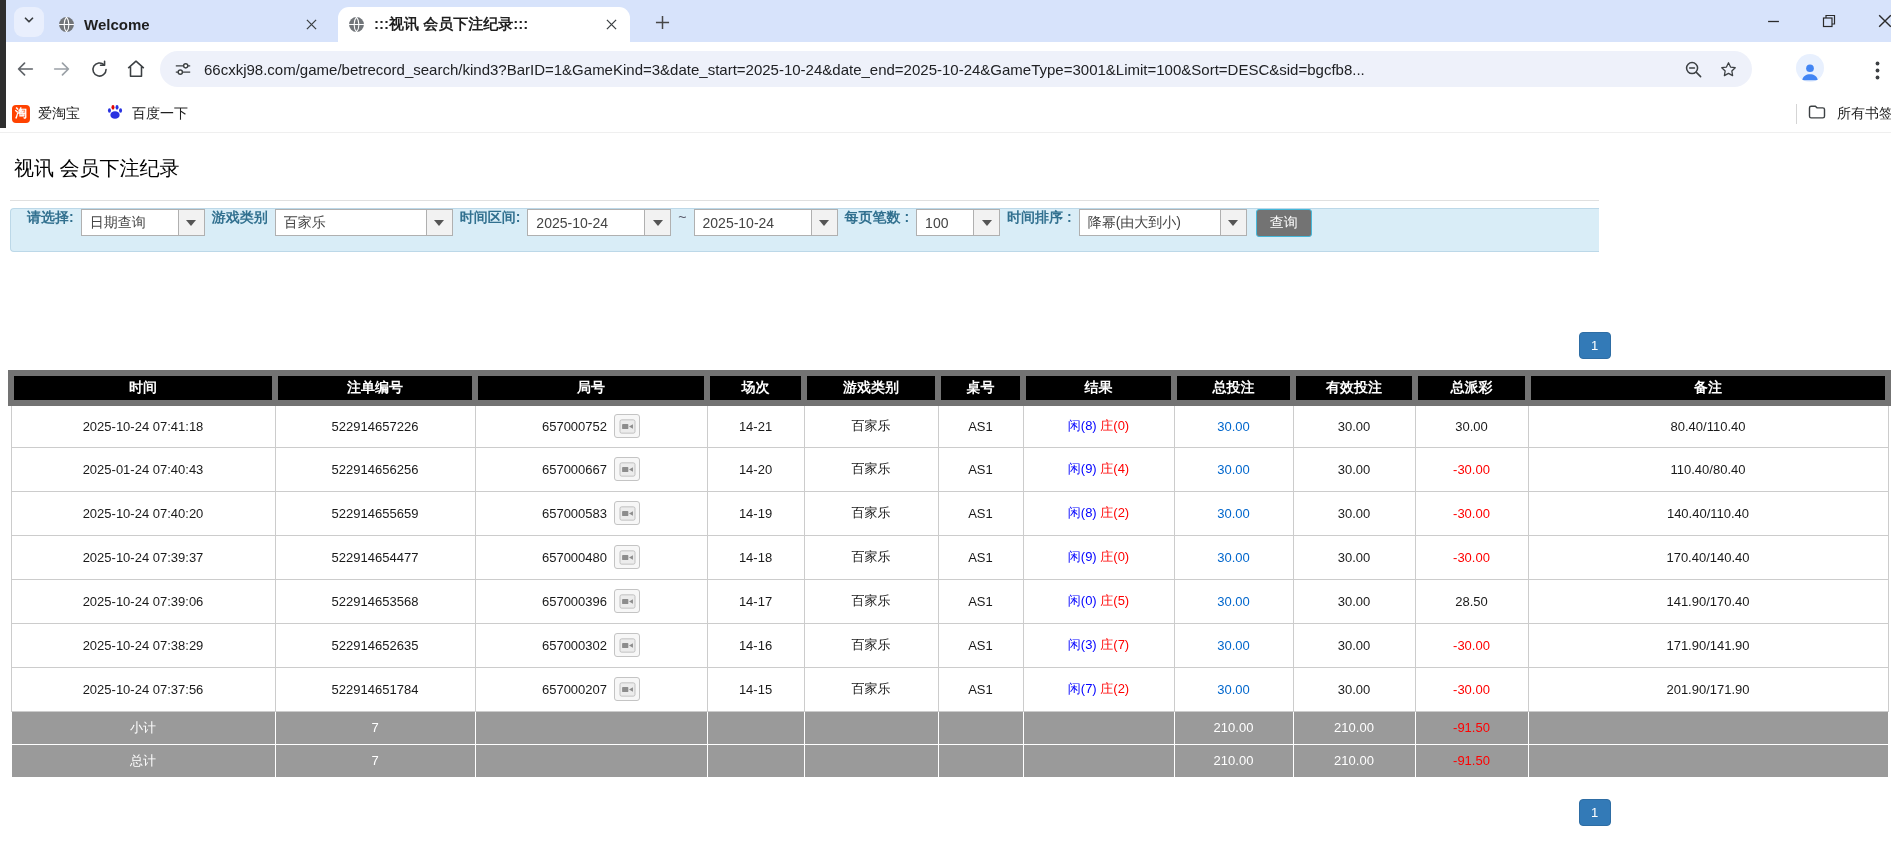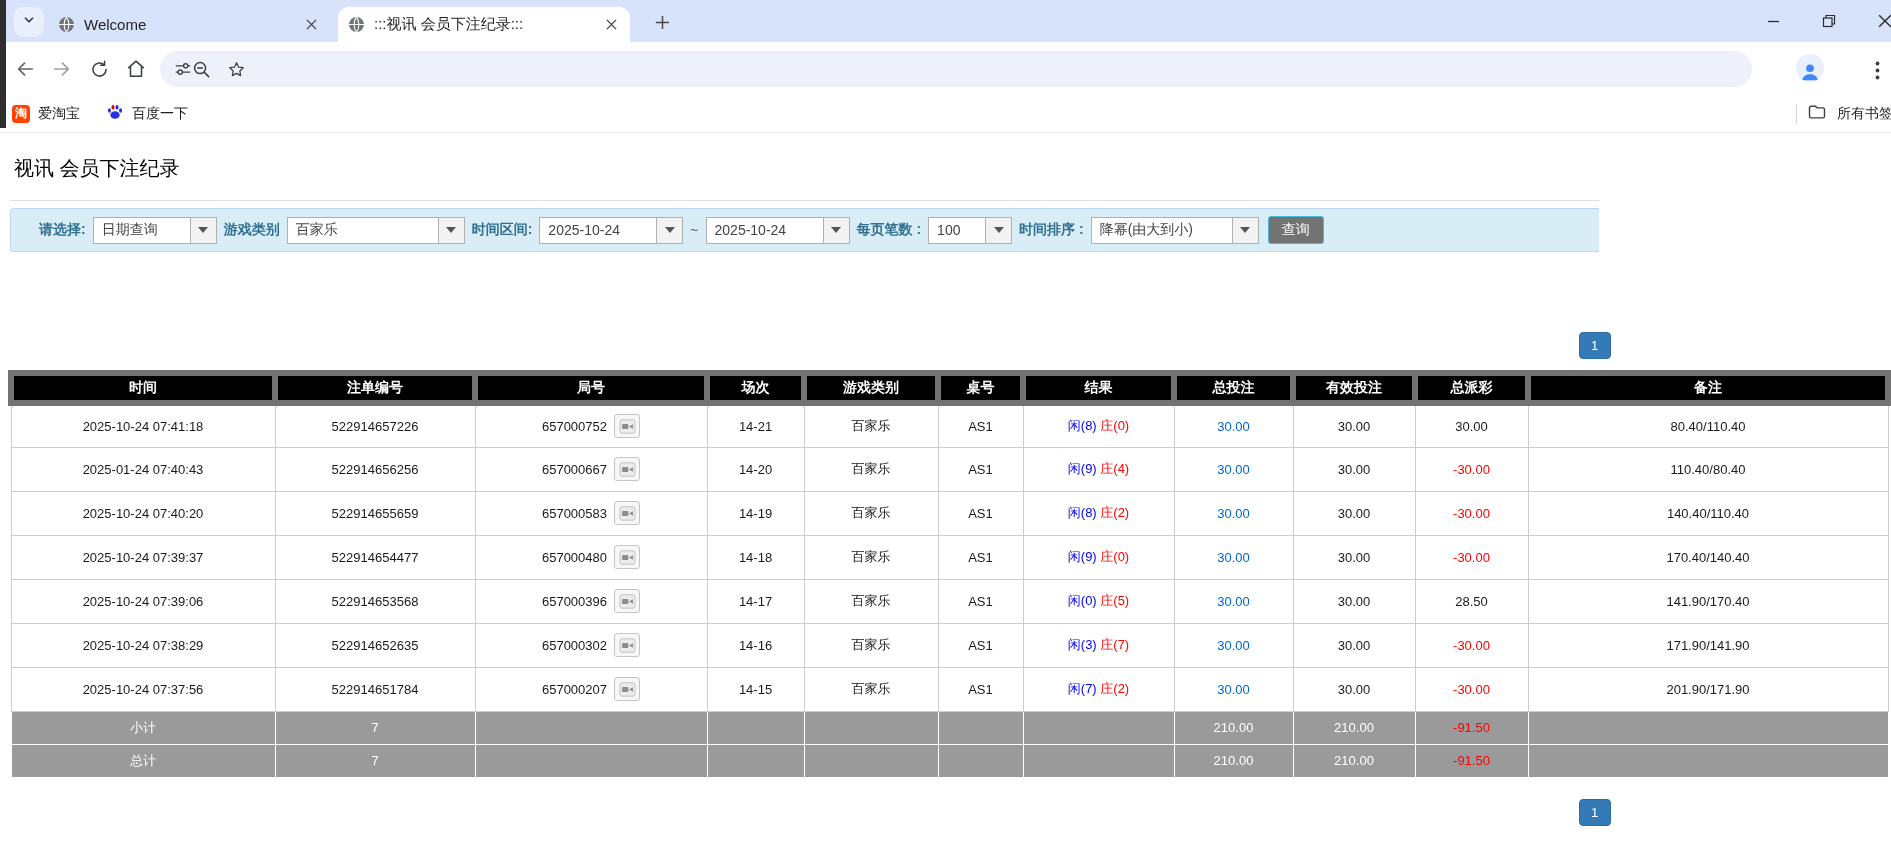--- a/index.html
+++ b/index.html
@@ -9,21 +9,21 @@
   
   .chrome { position:absolute; top:0; left:0; width:1891px; height:133px; }
   .left-edge { position:absolute; left:0; top:0; width:6px; height:128px; background:#2e2e2e; z-index:30; }
   .tabstrip { position:absolute; top:0; left:0; width:100%; height:42px; background:#d7e3fb; }
   .tab-search-btn { position:absolute; left:14px; top:7px; width:30px; height:30px; border-radius:9px;
     background:#e9effd; display:flex; align-items:center; justify-content:center; }
   .tab { position:absolute; top:7px; height:35px; display:flex; align-items:center; padding:0 10px; }
   .tab-inactive { left:48px; width:282px; }
   .tab-active { left:338px; width:292px; background:#fff; border-radius:11px 11px 0 0; }
   .favicon { width:17px; height:17px; margin-right:9px; flex:0 0 auto; }
-  .tab-title { font-size:15px; color:#1f1f1f; flex:1; white-space:nowrap; overflow:hidden; }
+  .tab-title { font-size:15px; color:#1f1f1f; flex:1; white-space:nowrap; overflow:hidden;font-weight:bold; }
   .tab-close { width:18px; height:18px; display:flex; align-items:center; justify-content:center; border-radius:50%; }
   .newtab-btn { position:absolute; left:650px; top:10px; width:24px; height:24px; display:flex; align-items:center; justify-content:center; }
   .win-btn { position:absolute; top:0; width:56px; height:42px; display:flex; align-items:center; justify-content:center; }
   .wb-min { left:1745px; } .wb-rest { left:1801px; } .wb-close { left:1857px; }
 
   .toolbar { position:absolute; top:42px; left:0; width:100%; height:53px; background:#fff; }
   .nav-btn { position:absolute; top:12px; width:30px; height:30px; display:flex; align-items:center; justify-content:center; border-radius:50%; }
   .nb-back { left:10px; } .nb-fwd { left:47px; } .nb-reload { left:84px; } .nb-home { left:121px; }
   .urlbar { position:absolute; left:160px; top:9px; width:1592px; height:36px; background:#eef1fa;
     border-radius:18px; display:flex; align-items:center; padding:0 14px; }
@@ -41,21 +41,21 @@
   .bm-right { position:absolute; left:1796px; top:0; height:38px; display:flex; align-items:center; gap:10px; }
   .bm-divider { width:1px; height:20px; background:#d5d5d5; }
 
   
   .page { position:absolute; top:133px; left:0; width:1599px; height:735px; background:#fff; }
   .page-title { position:absolute; top:22px; left:14px; font-size:20px; font-weight:500; color:#000; }
   .rule { position:absolute; top:67px; left:10px; right:0; border-top:1px solid #e0e0e0; }
 
   .filter-bar { position:absolute; top:75px; left:10px; right:0; height:44px; background:#d9edf7;
     border:1px solid #bcd8e8; border-right:none; border-radius:4px 0 0 4px;
-    display:flex; align-items:center; gap:7px; padding-left:28px; font-size:14px; }
+    display:flex; gap:7px; padding-left:16px; font-size:14px; }
   .flabel { font-weight:bold; color:#31708f; white-space:nowrap; }
   .tilde { color:#556; }
   .sel { display:inline-flex; height:27px; border:1px solid #b0b0b0; background:#fff; align-items:stretch; }
   .sel-value { padding:4px 8px; font-size:14px; color:#444; white-space:nowrap; display:flex; align-items:center; }
   .w-query .sel-value { width:96px; } .w-game .sel-value { width:150px; } .w-date .sel-value { width:116px; }
   .w-per .sel-value { width:56px; } .w-sort .sel-value { width:140px; }
   .sel-arrow { width:26px; border-left:1px solid #b0b0b0; background:#f2f2f2; display:flex; align-items:center; justify-content:center; }
   .tri { width:0; height:0; border-left:5px solid transparent; border-right:5px solid transparent; border-top:6px solid #555; }
   .search-btn { height:28px; padding:0 13px; background:#737373; border:1px solid #46b8da; border-radius:3px;
     color:#fff; font-size:14px; margin-left:2px; cursor:pointer; font-family:inherit; }
@@ -176,20 +176,21 @@
     </div>
 
     <div class="urlbar">
       <span class="url-ico">
         <svg width="18" height="18" viewBox="0 0 20 20">
             <path d="M2 6.5h16M2 13.5h16" stroke="#3c4043" stroke-width="1.6"></path>
             <circle cx="13" cy="6.5" r="2.3" fill="#fff" stroke="#3c4043" stroke-width="1.6"></circle>
             <circle cx="7" cy="13.5" r="2.3" fill="#fff" stroke="#3c4043" stroke-width="1.6"></circle>
           </svg>
       </span>
+      <span class="url-text">66cxkj98.com/game/betrecord_search/kind3?BarID=1&amp;GameKind=3&amp;date_start=2025-10-24&amp;date_end=2025-10-24&amp;GameType=3001&amp;Limit=100&amp;Sort=DESC&amp;sid=bgcfb8...</span>
       <span class="url-ico" style="margin-right:16px;">
         <svg width="19" height="19" viewBox="0 0 20 20">
             <circle cx="8.5" cy="8.5" r="5.8" fill="none" stroke="#3c4043" stroke-width="1.6"></circle>
             <path d="M13 13l4.5 4.5M6 8.5h5" stroke="#3c4043" stroke-width="1.6" stroke-linecap="round"></path>
           </svg>
       </span>
       <span class="url-ico">
         <svg width="19" height="19" viewBox="0 0 24 24">
             <path d="M12 3.5l2.6 5.4 5.9.8-4.3 4.1 1 5.9-5.2-2.8-5.2 2.8 1-5.9L3.5 9.7l5.9-.8z" fill="none" stroke="#3c4043" stroke-width="1.6" stroke-linejoin="round"></path>
           </svg>

